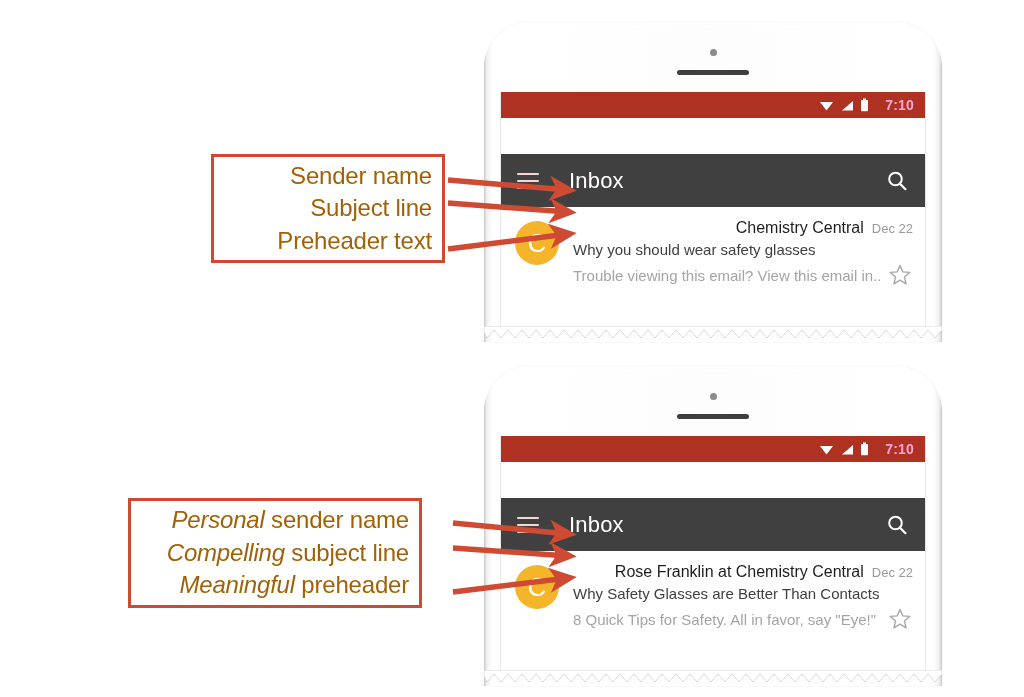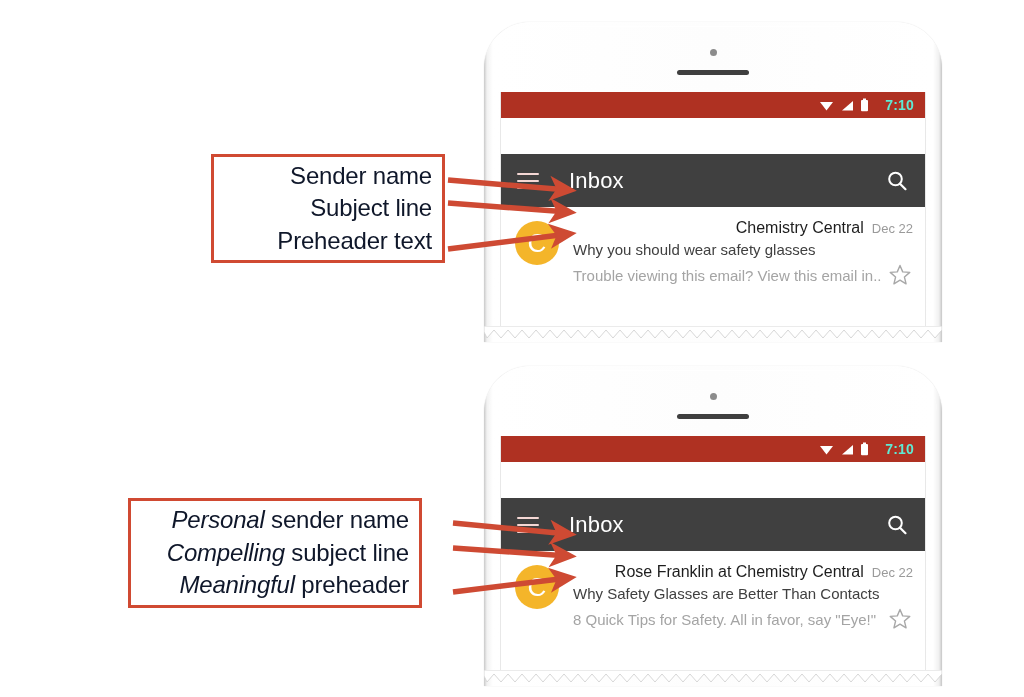--- a/index.html
+++ b/index.html
@@ -24,21 +24,21 @@
     box-sizing: border-box;
     display: flex;
     flex-direction: column;
     justify-content: center;
     align-items: flex-end;
     padding-right: 10px;
     z-index: 6;
   }
   .callout .line {
     font-size: 24px;
-    color: #0f172a;
+    color: #a16207;
     line-height: 1.36;
     white-space: nowrap;
     text-align: right;
     letter-spacing: -0.2px;
   }
   .callout .line em {
     font-style: italic;
   }
 
   
@@ -112,21 +112,21 @@
     height: 26px;
     background: #AF3122;
     display: flex;
     align-items: center;
     justify-content: flex-end;
     padding-right: 11px;
     gap: 6px;
   }
   .status-icon { display: block; }
   .status-time {
-    color: #5eead4;
+    color: #f9a8d4;
     font-size: 14px;
     font-weight: bold;
     letter-spacing: 0.2px;
     margin-left: 10px;
   }
 
   
   .app-bar {
     height: 53px;
     background: #404040;

